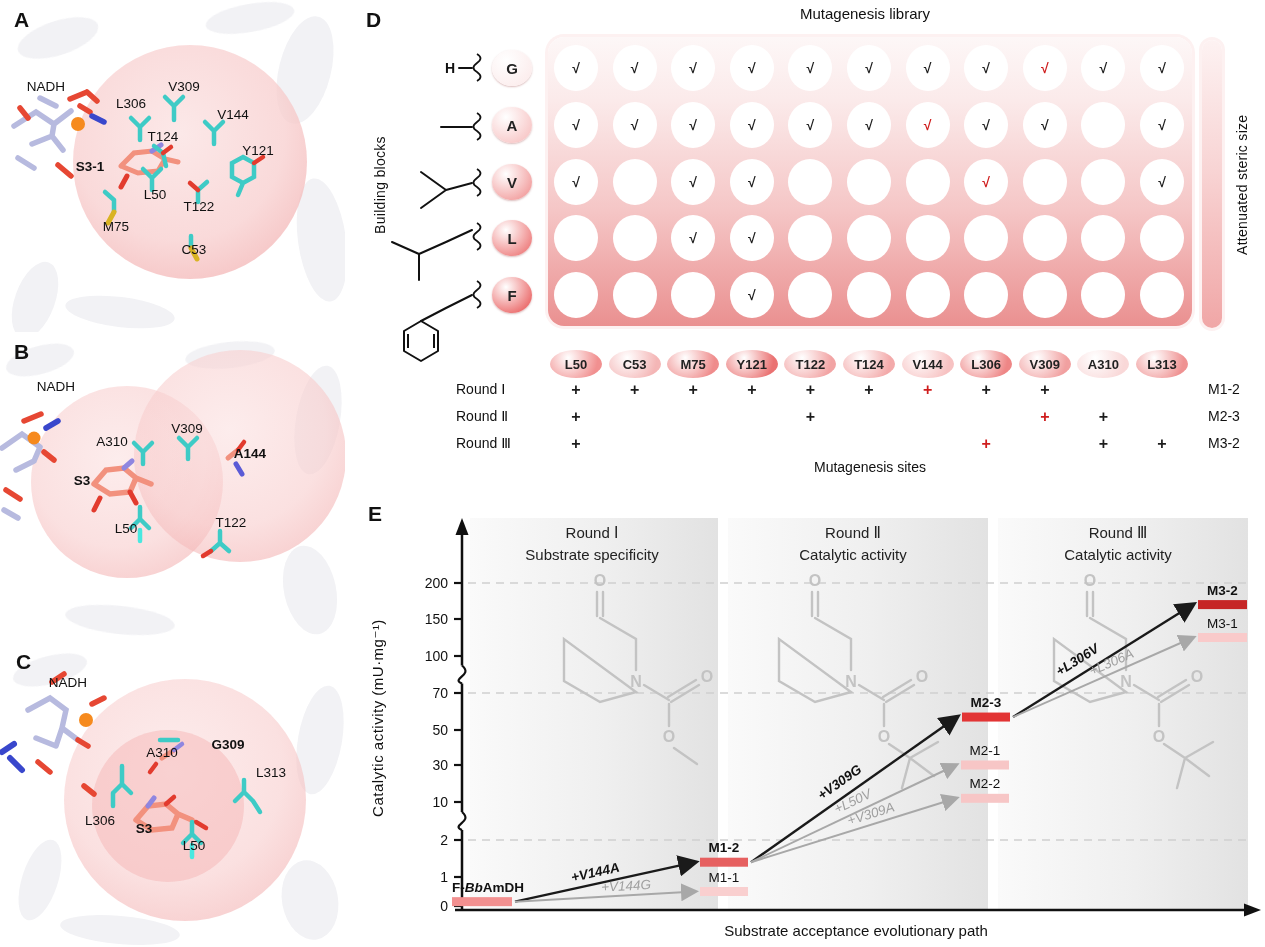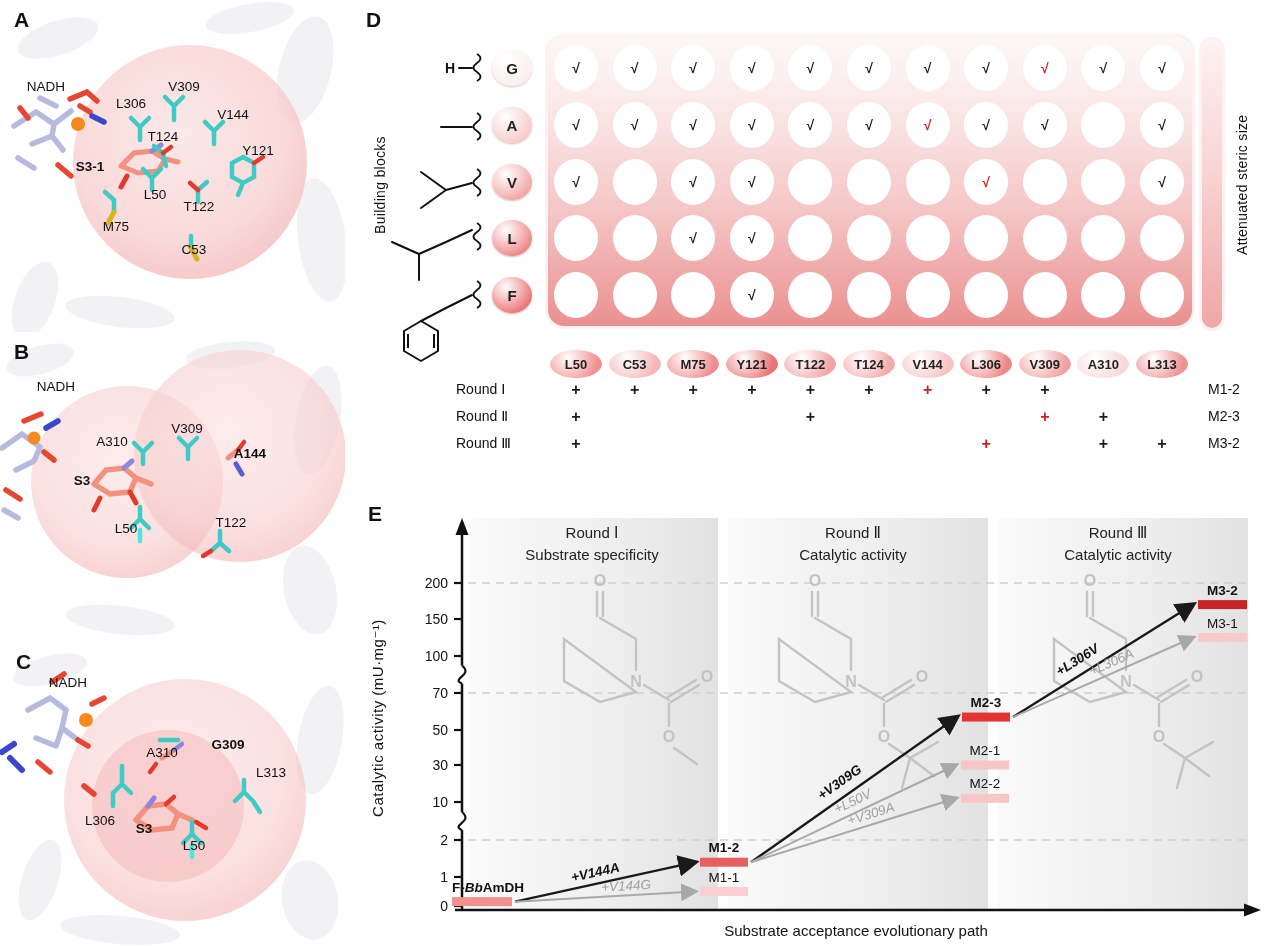--- a/index.html
+++ b/index.html
@@ -187,25 +187,27 @@
   <div>
       <div class="res-label" style="left: 68px; top: 682px;">NADH</div>
       <div class="res-label" style="left: 162px; top: 752px;">A310</div>
       <div class="res-label b" style="left: 228px; top: 744px;">G309</div>
       <div class="res-label" style="left: 271px; top: 772px;">L313</div>
       <div class="res-label" style="left: 100px; top: 820px;">L306</div>
       <div class="res-label b" style="left: 144px; top: 828px;">S3</div>
       <div class="res-label" style="left: 194px; top: 845px;">L50</div>
     </div>
 
+  <div class="d-title" style="left:700px;top:5px;width:330px;">Mutagenesis library</div>
   <div class="rot-label" style="left:372px;top:95px;height:180px;">Building blocks</div>
   <div id="grid-box"></div>
   <div id="atten-bar"></div>
   <div class="rot-label" style="left:1234px;top:62px;height:245px;">Attenuated steric size</div>
   <div class="h-label" style="left:450px;top:68px;">H</div>
+  <div class="d-title" style="left:700px;top:459px;width:340px;font-size:14px;">Mutagenesis sites</div>
 
   <svg id="bb-svg" width="130" height="340" viewBox="380 30 130 340" style="left:380px;top:30px;">
       <path d="M477,54 q7,4 0,9 q-7,5 0,9 q7,5 0,9" stroke="#111" stroke-width="1.8" fill="none"></path>
       <path d="M459,68 L472,68" stroke="#111" stroke-width="2" fill="none" stroke-linecap="round"></path>
       <path d="M477,113 q7,4 0,9 q-7,5 0,9 q7,5 0,9" stroke="#111" stroke-width="1.8" fill="none"></path>
       <path d="M441,127 L472,127" stroke="#111" stroke-width="2" fill="none" stroke-linecap="round"></path>
       <path d="M477,169 q7,4 0,9 q-7,5 0,9 q7,5 0,9" stroke="#111" stroke-width="1.8" fill="none"></path>
       <path d="M472,183 L446,190 M446,190 L421,172 M446,190 L421,208" stroke="#111" stroke-width="2" fill="none" stroke-linecap="round"></path>
       <path d="M477,223 q7,4 0,9 q-7,5 0,9 q7,5 0,9" stroke="#111" stroke-width="1.8" fill="none"></path>
       <path d="M472,230 L446,242 M446,242 L419,254 M419,254 L392,242 M419,254 L419,280" stroke="#111" stroke-width="2" fill="none" stroke-linecap="round"></path>

